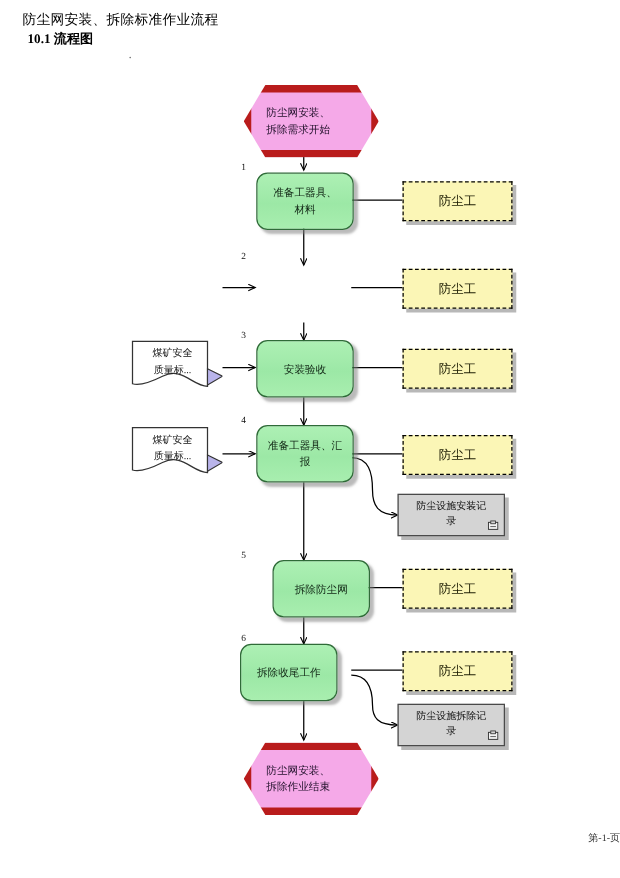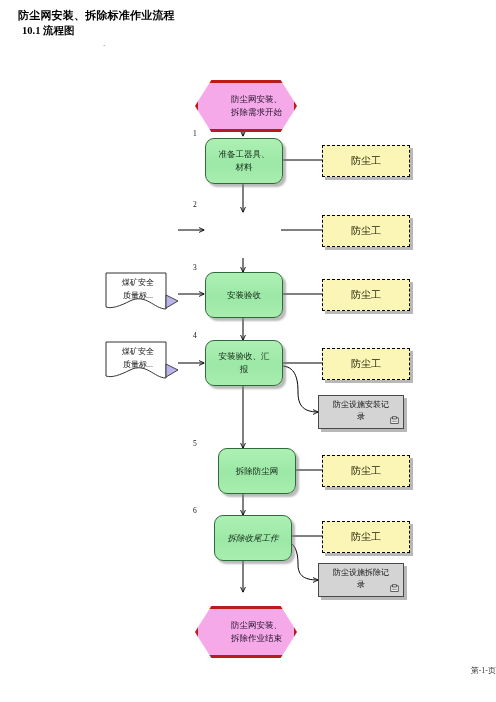--- a/index.html
+++ b/index.html
@@ -15,21 +15,21 @@
     color: #000000;
     overflow: hidden;
   }
 
   
   #doc-title {
     position: absolute;
     left: 18px;
     top: 8px;
     font-size: 11px;
-    font-weight: bold;
+    font-weight: normal;
     letter-spacing: 0.2px;
     white-space: nowrap;
   }
   #doc-subtitle {
     position: absolute;
     left: 22px;
     top: 24px;
     font-size: 10.5px;
     font-weight: bold;
     white-space: nowrap;
@@ -59,30 +59,29 @@
     pointer-events: none;
   }
 
   
   .terminator {
     position: absolute;
     width: 96px;
     height: 46px;
     display: flex;
     align-items: center;
-    justify-content: flex-end;
+    justify-content: flex-start;
     text-align: center;
     font-size: 8.5px;
     line-height: 13px;
     color: #20102a;
     background: #f5a9e8;
-    border: 3px solid #b91c1c;
+    border: 6px solid #b91c1c;
     clip-path: polygon(16% 0%, 84% 0%, 100% 50%, 84% 100%, 16% 100%, 0% 50%);
     filter: drop-shadow(3px 3px 2px rgba(120,120,120,0.55));
-    margin-top: 12px;
   }
   .terminator span { display: block; padding: 0 6px; }
 
   
   .process {
     position: absolute;
     width: 76px;
     height: 44px;
     display: flex;
     align-items: center;
@@ -255,21 +254,21 @@
     </svg>
     <div class="doc-text">
       <span>煤矿安全</span>
       <span>质量标...</span>
     </div>
   </div>
 
   <div class="step-num" style="left:193px; top:331px;">4</div>
   <div class="process" style="left:205px; top:340px;">
     <span>
-      <span>安装验收、汇</span>
+      <span>准备工器具、汇</span>
       <span>报</span>
     </span>
   </div>
   <div class="role-box" style="left:322px; top:348px;">防尘工</div>
   <div class="doc-shape" style="left:104px; top:340px;">
     <svg width="74" height="46" viewBox="0 0 74 46" xmlns="http://www.w3.org/2000/svg">
       <path d="M2,2 L62,2 L62,30 L62,38 C50,38 42,22 26,30 C16,35 8,38 2,36 Z" fill="#ffffff" stroke="#333" stroke-width="1"></path>
       <path d="M62,24 L74,30 L62,37 Z" fill="#b9b4ea" stroke="#333" stroke-width="0.9"></path>
     </svg>
     <div class="doc-text">
@@ -289,21 +288,21 @@
 
   <div class="step-num" style="left:193px; top:439px;">5</div>
   <div class="process" style="left:218px; top:448px;">
     <span>
       <span>拆除防尘网</span>
     </span>
   </div>
   <div class="role-box" style="left:322px; top:455px;">防尘工</div>
 
   <div class="step-num" style="left:193px; top:506px;">6</div>
-  <div class="process" style="left:214px; top:515px;font-style:italic;">
+  <div class="process" style="left:192px; top:515px;">
     <span>
       <span>拆除收尾工作</span>
     </span>
   </div>
   <div class="role-box" style="left:322px; top:521px;">防尘工</div>
   <div class="record-box" style="left:318px; top:563px;">
     <span class="rb-text">防尘设施拆除记</span>
     <span class="rb-text">录</span>
     <svg class="record-icon" viewBox="0 0 12 12" xmlns="http://www.w3.org/2000/svg">
       <rect x="1" y="2.5" width="10" height="7.5" fill="#f2f2f2" stroke="#333" stroke-width="1"></rect>

